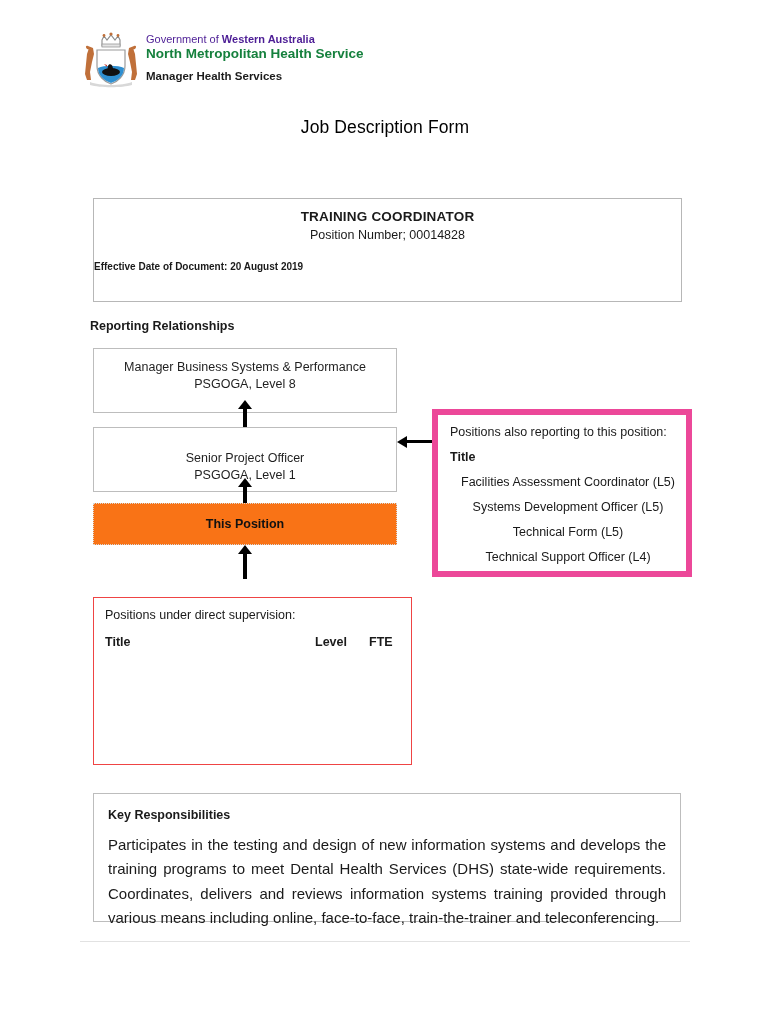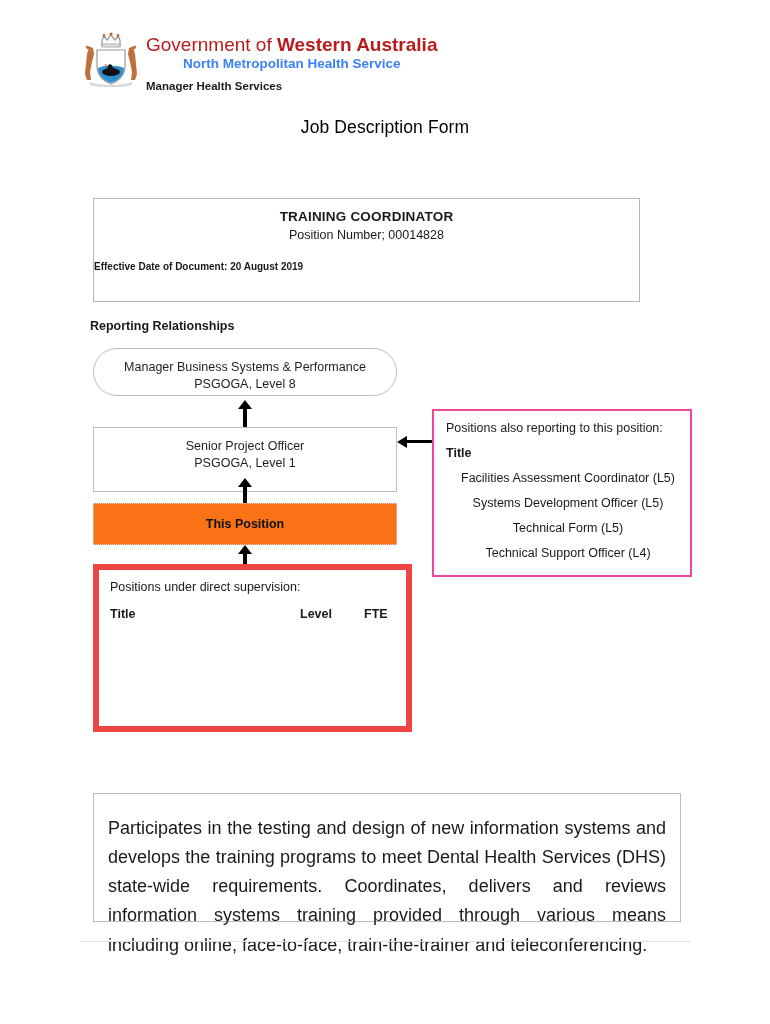--- a/index.html
+++ b/index.html
@@ -31,30 +31,30 @@
     width: 58px;
     height: 62px;
   }
   #brand-text {
     position: absolute;
     left: 64px;
     top: 5px;
     line-height: 1.22;
   }
   .brand-line1 {
-    font-size: 19px;
+    font-size: 11px;
     font-weight: 400;
-    color: #b91c1c;
+    color: #4c1d95;
     white-space: nowrap;
   }
   .brand-line1 b { font-weight: 700; }
   .brand-line2 {
     font-size: 13.5px;
     font-weight: 700;
-    color: #3b82f6;
+    color: #15803d;
     white-space: nowrap;
     text-align: center;
   }
   .brand-line3 {
     font-size: 11.5px;
     font-weight: 700;
     color: #1c1c1c;
     white-space: nowrap;
     margin-top: 6px;
   }
@@ -70,21 +70,21 @@
     font-weight: 400;
     color: #000000;
     letter-spacing: 0.1px;
   }
 
   
   #position-box {
     position: absolute;
     left: 93px;
     top: 198px;
-    width: 547px;
+    width: 589px;
     height: 104px;
     border: 1px solid #b7b7b7;
     box-sizing: border-box;
     background: #fff;
   }
   #position-title {
     text-align: center;
     font-size: 13.5px;
     font-weight: 700;
     margin-top: 10px;
@@ -120,35 +120,34 @@
     border: 1px solid #bdbdbd;
     box-sizing: border-box;
     background: #ffffff;
     font-size: 12.5px;
     color: #1f1f1f;
   }
   #box-manager {
     left: 93px;
     top: 348px;
     width: 304px;
-    height: 48px;
-    border-radius: 24px;
+    height: 65px;
   }
   #box-senior {
     left: 93px;
     top: 427px;
     width: 304px;
     height: 65px;
   }
   .org-box .line {
     text-align: center;
     line-height: 1.35;
   }
   #box-manager .line:first-child { margin-top: 10px; }
-  #box-senior .line:first-child { margin-top: 10px; text-align: center; }
+  #box-senior .line:first-child { margin-top: 22px; text-align: center; }
 
   #box-this-position {
     position: absolute;
     left: 93px;
     top: 503px;
     width: 304px;
     height: 42px;
     background: #f97316;
     border: 1px dotted #d8d8d8;
     box-sizing: border-box;
@@ -156,49 +155,49 @@
     align-items: center;
     justify-content: center;
     font-size: 12.5px;
     font-weight: 700;
     color: #111;
   }
 
   #box-supervision {
     position: absolute;
     left: 93px;
-    top: 564px;
+    top: 597px;
     width: 319px;
     height: 168px;
-    border: 6px solid #ef4444;
+    border: 1px solid #ef4444;
     box-sizing: border-box;
     background: #fff;
   }
   #supervision-caption {
     font-size: 12.5px;
     margin: 10px 0 0 11px;
   }
   #supervision-header-row {
     display: flex;
     margin: 13px 0 0 11px;
     font-size: 12.5px;
     font-weight: 700;
     padding-right: 10px;
   }
   #supervision-header-row .col-title { flex: 1; }
-  #supervision-header-row .col-level { width: 64px; }
+  #supervision-header-row .col-level { width: 54px; }
   #supervision-header-row .col-fte { width: 32px; text-align: left; }
 
   #box-also-reporting {
     position: absolute;
     left: 432px;
     top: 409px;
     width: 260px;
     height: 168px;
-    border: 2px solid #ec4899;
+    border: 6px solid #ec4899;
     box-sizing: border-box;
     background: #fff;
     font-size: 12.5px;
   }
   #also-reporting-caption {
     margin: 10px 0 0 12px;
   }
   #also-reporting-title {
     margin: 11px 0 0 12px;
     font-weight: 700;
@@ -284,22 +283,22 @@
     border: 1px solid #bdbdbd;
     box-sizing: border-box;
     background: #fff;
   }
   #key-heading {
     font-size: 12.5px;
     font-weight: 700;
     margin: 14px 0 0 14px;
   }
   #key-body {
-    font-size: 18px;
-    margin: 20px 14px 0 14px;
+    font-size: 15px;
+    margin: 11px 14px 0 14px;
     text-align: justify;
     line-height: 1.62;
   }
 
   
   #footer-rule {
     position: absolute;
     left: 80px;
     top: 941px;
     width: 610px;
@@ -400,16 +399,17 @@
 <div id="box-supervision">
   <div id="supervision-caption">Positions under direct supervision:</div>
   <div id="supervision-header-row">
     <div class="col-title">Title</div>
     <div class="col-level">Level</div>
     <div class="col-fte">FTE</div>
   </div>
 </div>
 
 <div id="box-key-responsibilities">
+  <div id="key-heading">Key Responsibilities</div>
   <div id="key-body">Participates in the testing and design of new information systems and develops the training programs to meet Dental Health Services (DHS) state-wide requirements. Coordinates, delivers and reviews information systems training provided through various means including online, face-to-face, train-the-trainer and teleconferencing.</div>
 </div>
 
 <div id="footer-rule"></div>
 
 </body></html>

